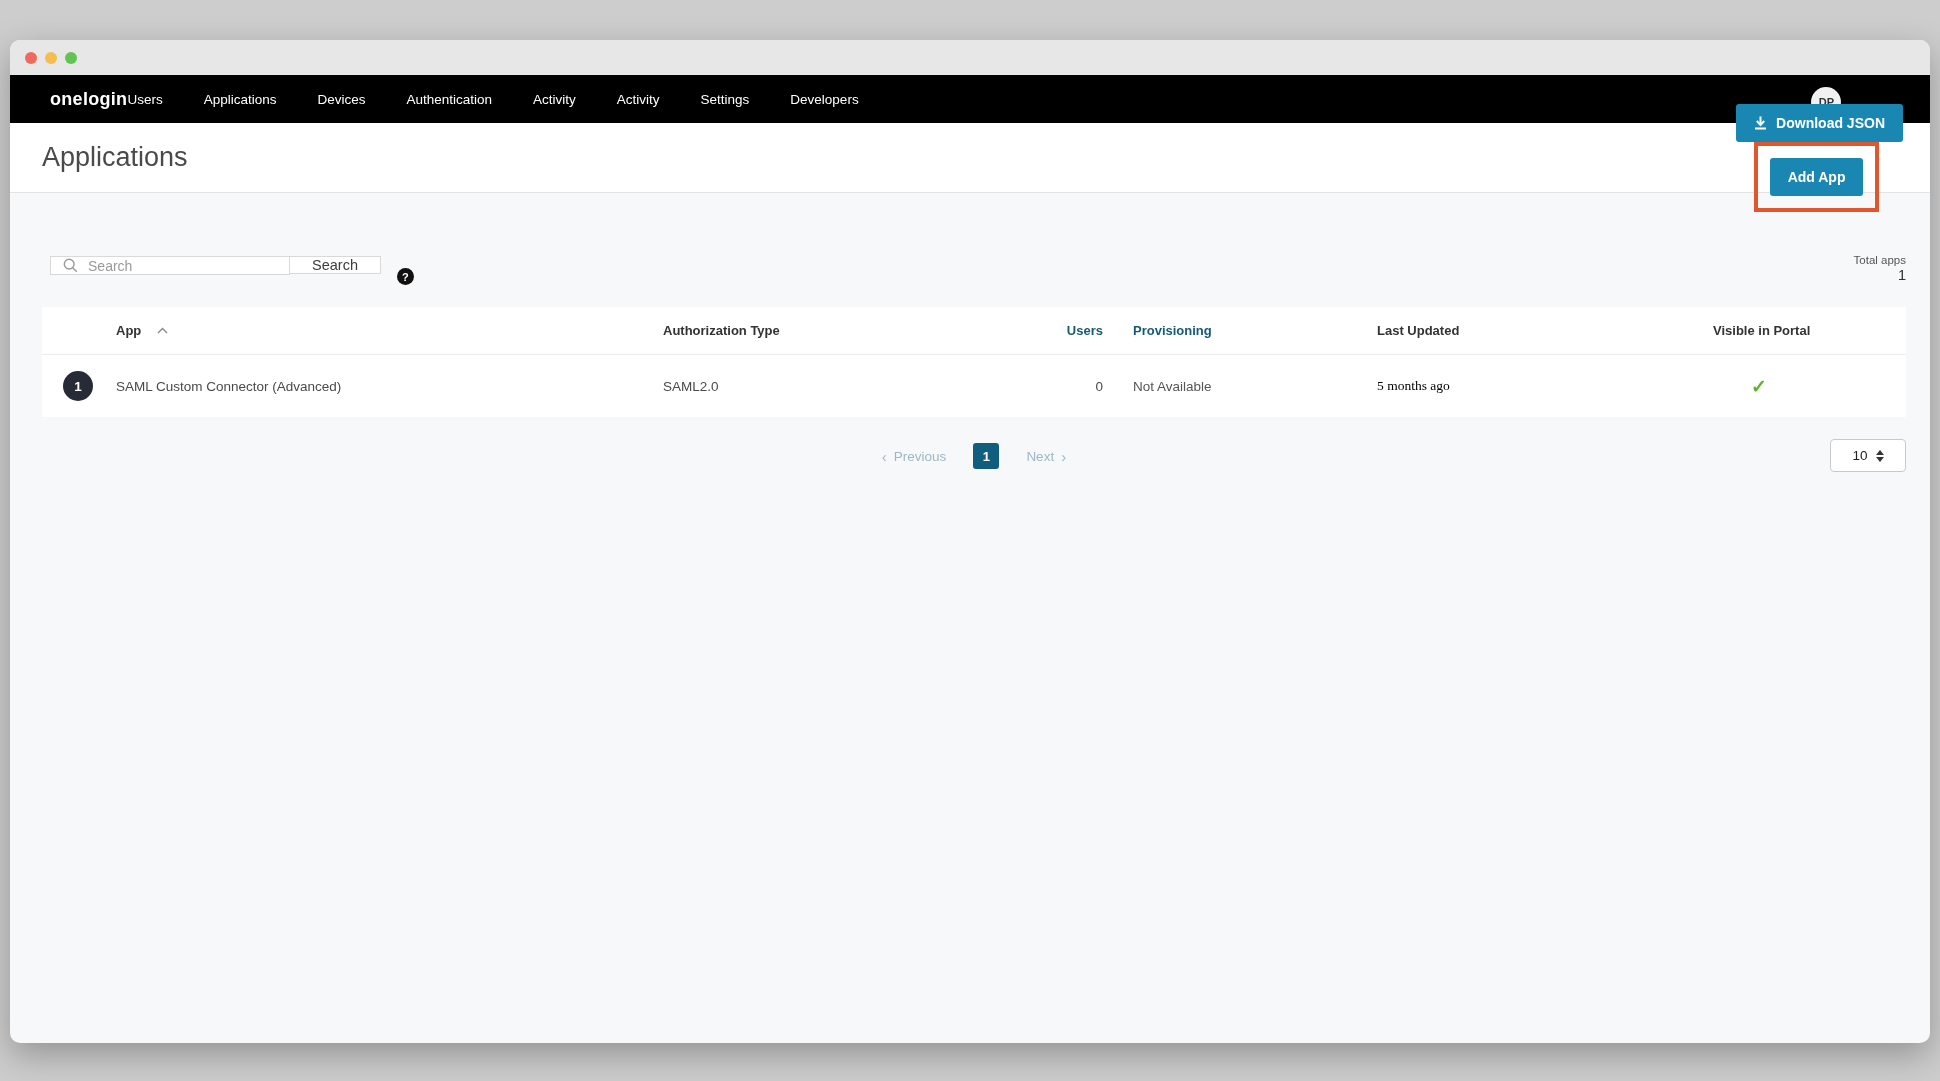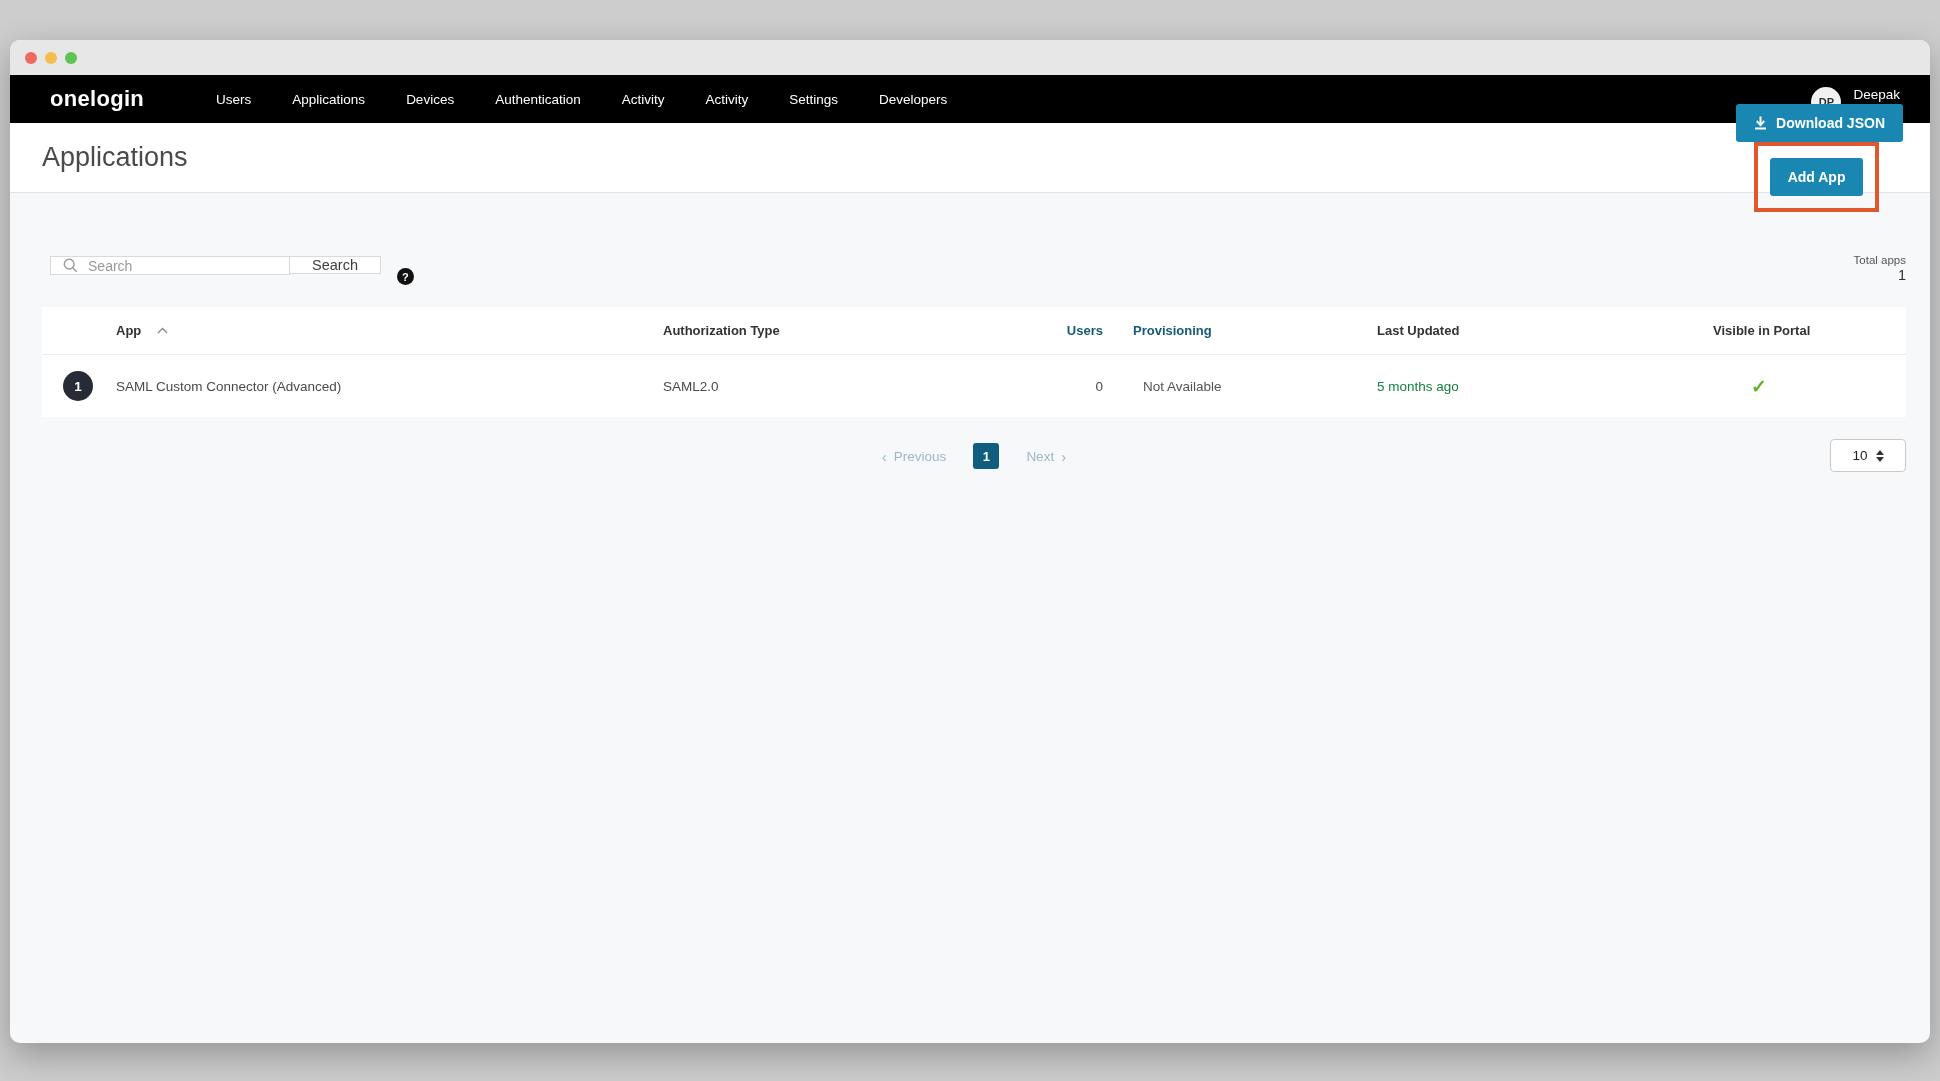--- a/index.html
+++ b/index.html
@@ -24,24 +24,24 @@
   }
   .light { width:12px; height:12px; border-radius:50%; }
   .light-red    { background:#ee6a5f; }
   .light-yellow { background:#f5bd4f; }
   .light-green  { background:#5fc454; }
   
   .nav {
     height:48px; background:#000; color:#fff;
     display:flex; align-items:center; padding:0 30px 0 40px;
   }
-  .logo { font-size:22px; font-weight:bold; letter-spacing:0.3px; margin-right:72px; }
+  .logo { font-size:18px; font-weight:bold; letter-spacing:0.3px; }
   .nav-items { display:flex; gap:41px; }
   .nav-item { font-size:13.5px; font-weight:500; cursor:pointer; white-space:nowrap; }
-  .nav-user { margin-left:auto; display:flex; align-items:flex-start; gap:12px;margin-top:6px; }
+  .nav-user { margin-left:auto; display:flex; align-items:flex-end; gap:12px;margin-top:6px; }
   .avatar {
     width:30px; height:30px; border-radius:50%;
     background:#f1f1f1; color:#333;
     display:flex; align-items:center; justify-content:center;
     font-size:11px; font-weight:bold;
   }
   .user-name { font-size:13.5px; font-weight:500; }
   
   .page-header {
     height:70px; background:#fff; border-bottom:1px solid #e3e3e3;
@@ -106,22 +106,22 @@
   .sort-caret { display:block; }
   .trow { height:62px; cursor:pointer; }
   .td { font-size:13.5px; color:#4a4a4a; }
   .td-app { padding-left:21px; display:flex; align-items:center; gap:23px; }
   .row-badge {
     width:30px; height:30px; border-radius:50%; background:#262b35; color:#fff;
     font-size:13.5px; font-weight:bold; flex:0 0 30px;
     display:flex; align-items:center; justify-content:center;
   }
   .td-users { text-align:right; }
-  .td-prov { padding-left:40px; color:#555; }
-  .td-muted { color:#15803d; }
+  .td-prov { padding-left:30px; color:#555; }
+  .td-muted { color:#000000;font-family:Liberation Serif, serif; }
   .check { color:#5eb52c; font-size:19px; font-weight:bold; margin-left:38px; }
   
   .pager-row { position:relative; margin:22px 24px 0 32px; height:34px; }
   .pager {
     position:absolute; left:0; right:0; top:4px;
     display:flex; align-items:center; justify-content:center; gap:27px;
   }
   .pager-link { color:#9cb8c8; font-size:13.5px; display:flex; align-items:center; gap:7px; }
   .pager-chevron { font-size:15px; }
   .pager-current {

